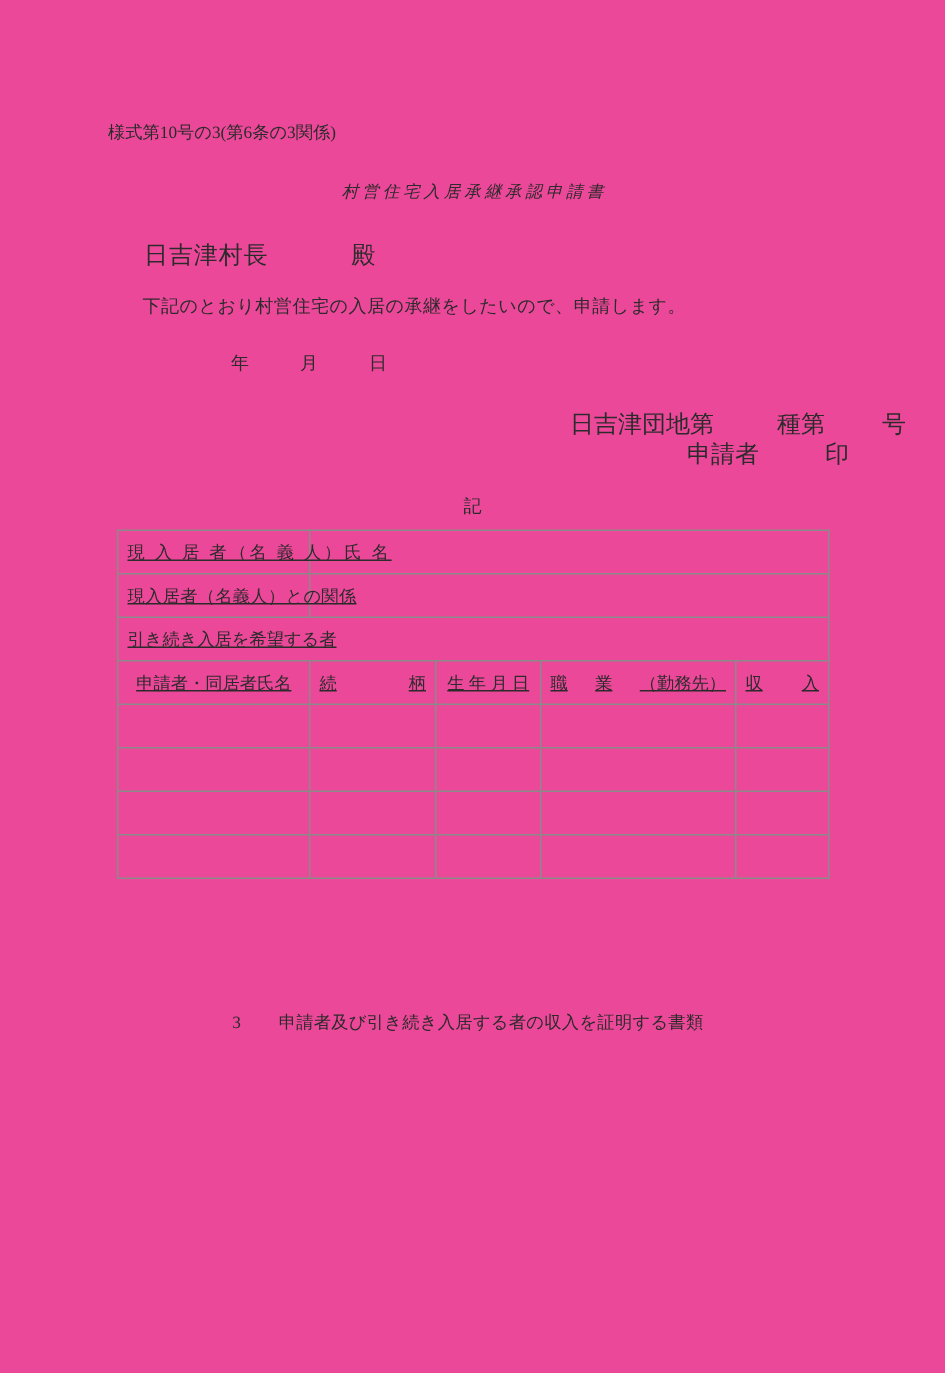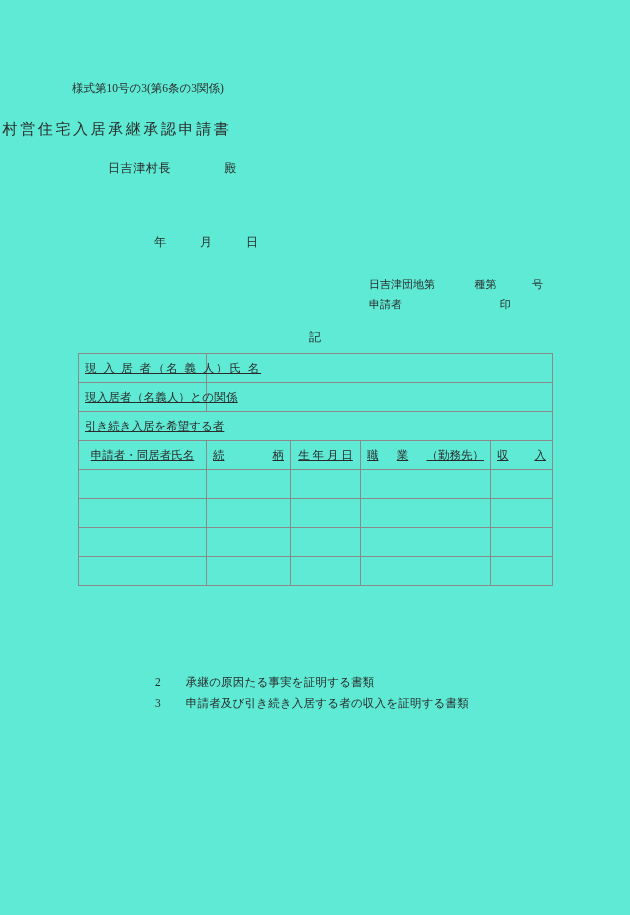--- a/index.html
+++ b/index.html
@@ -9,62 +9,64 @@
     background: #ffffff;
   }
   body {
     font-family: "Liberation Serif", "DejaVu Serif", serif;
     color: #2b2b2b;
   }
   #page {
     position: relative;
     width: 630px;
     height: 915px;
-    background: #5eead4;
+    background: #ec4899;
     overflow: hidden;
   }
 
   
   .abs { position: absolute; white-space: nowrap; }
 
   
   #form-number {
     left: 72px; top: 81px;
     font-size: 11.5px;
   }
   #doc-title {
     left: 0; right: 0; top: 120px;
-    text-align: left;
-    font-size: 15px;
+    text-align: center;
+    font-size: 11px;
     letter-spacing: 2.6px;
     text-indent: 2.6px;
     white-space: nowrap;
+    font-style: italic;
   }
   #addressee {
-    left: 108px; top: 160px;
-    font-size: 12px;
+    left: 96px; top: 160px;
+    font-size: 16px;
     letter-spacing: 0.6px;
   }
   #addressee .gap { display: inline-block; width: 46px; }
   #body-text {
     left: 95px; top: 196px;
     font-size: 12px;
     letter-spacing: 0.35px;
   }
   #date-line {
     left: 154px; top: 234px;
     font-size: 12px;
   }
   #date-line .gap { display: inline-block; width: 28px; }
 
   
   #applicant-block {
-    left: 369px; top: 274px;
-    font-size: 11px;
+    left: 380px; top: 274px;
+    font-size: 16px;
     line-height: 20px;
+    text-align: center;
   }
   #applicant-block .row { display: block; white-space: nowrap; }
   #danchi-line .gap-a { display: inline-block; width: 34px; }
   #danchi-line .gap-b { display: inline-block; width: 30px; }
   #applicant-line .label { display: inline-block; width: 128px; }
 
   
   #ki-mark {
     left: 0; right: 0; top: 329px;
     text-align: center;
@@ -131,20 +133,21 @@
   <div class="abs" id="form-number">様式第10号の3(第6条の3関係)</div>
 
   <div class="abs" id="doc-title">村営住宅入居承継承認申請書</div>
 
   <div class="abs" id="addressee">
     <span>日吉津村長</span>
     <span class="gap"></span>
     <span>殿</span>
   </div>
 
+  <div class="abs" id="body-text">下記のとおり村営住宅の入居の承継をしたいので、申請します。</div>
 
   <div class="abs" id="date-line">
     <span>年</span>
     <span class="gap"></span>
     <span>月</span>
     <span class="gap"></span>
     <span>日</span>
   </div>
 
   <div class="abs" id="applicant-block">
@@ -248,23 +251,18 @@
         <td class="cell-left"></td>
         <td class="cell-left"></td>
         <td class="cell-left"></td>
       </tr>
     </tbody>
   </table>
 
   <div id="attachments">
     <span class="att-row">
       <span class="att-title"></span>
-      <span class="att-num">2</span>
-      <span class="att-text">承継の原因たる事実を証明する書類</span>
-    </span>
-    <span class="att-row">
-      <span class="att-title"></span>
       <span class="att-num">3</span>
       <span class="att-text">申請者及び引き続き入居する者の収入を証明する書類</span>
     </span>
   </div>
 
 </div>
 
 </body></html>

